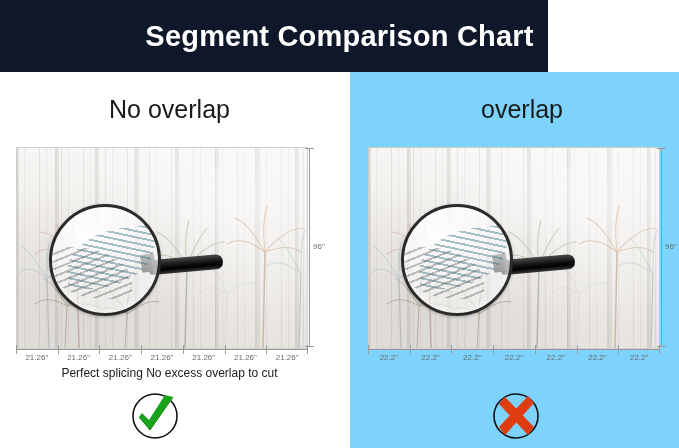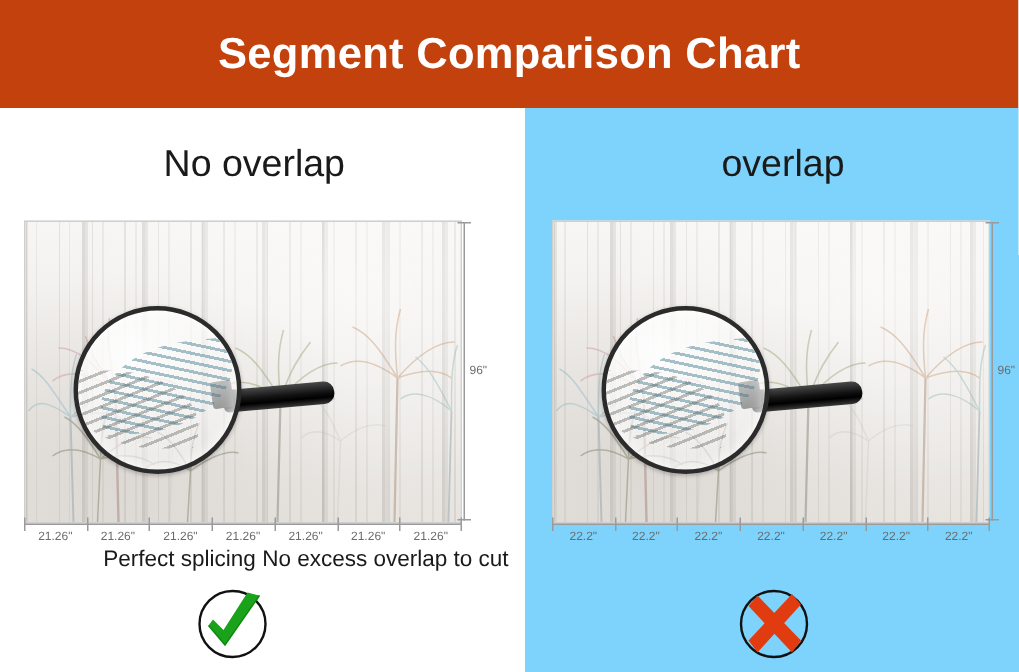--- a/index.html
+++ b/index.html
@@ -18,23 +18,23 @@
     position: relative;
     width: 679px;
     height: 448px;
     background: #ffffff;
   }
 
   
   .header-bar {
     position: absolute;
     left: 0; top: 0;
-    width: 679px;
+    width: 548px;
     height: 72px;
-    background: #c2410c;
+    background: #0f172a;
   }
   .header-title {
     position: absolute;
     left: 0; top: 18px;
     width: 679px;
     text-align: center;
     color: #ffffff;
     font-size: 29px;
     font-weight: bold;
     letter-spacing: .2px;
@@ -214,22 +214,22 @@
     color: #6b6b6b;
     white-space: nowrap;
   }
 
   
   .caption {
     position: absolute;
     top: 292px;
     left: 0;
     width: 100%;
-    text-align: right;
-    font-size: 15px;
+    text-align: center;
+    font-size: 12px;
     color: #1a1a1a;
     line-height: 18px;
     white-space: nowrap;
   }
   .verdict {
     position: absolute;
     top: 318px;
     width: 52px;
     height: 52px;
   }

